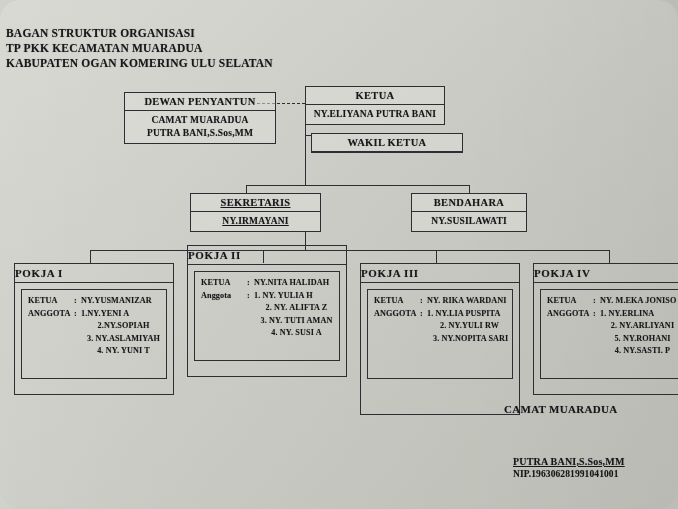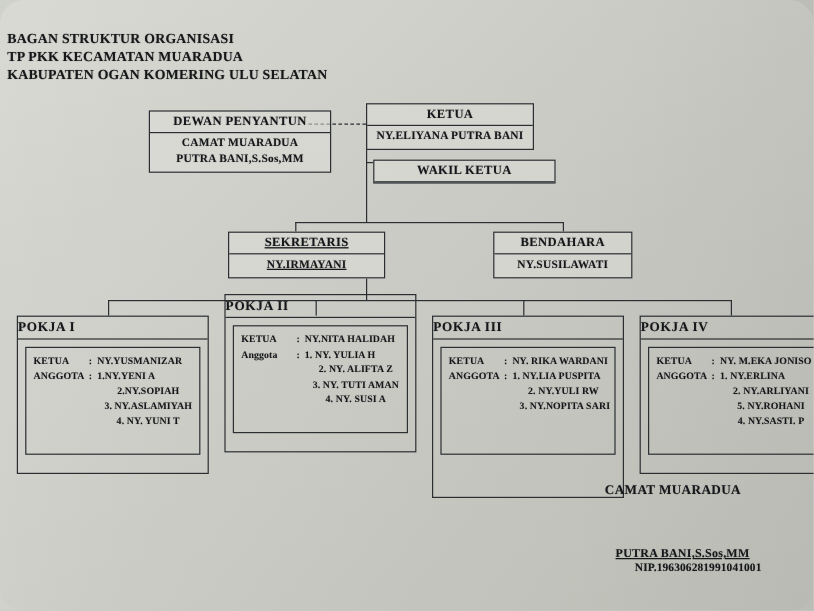--- a/index.html
+++ b/index.html
@@ -137,21 +137,21 @@
     top: 456px;
     font-size: 10px;
     font-weight: bold;
     color: #15171a;
     letter-spacing: 0.2px;
     text-decoration: underline;
     text-shadow: 0 0 1px rgba(0,0,0,0.3);
   }
   .footer-nip {
     position: absolute;
-    left: 529px;
+    left: 513px;
     top: 469px;
     font-size: 9.5px;
     font-weight: bold;
     color: #15171a;
     letter-spacing: 0.1px;
     text-shadow: 0 0 1px rgba(0,0,0,0.3);
   }
 </style>
 </head>
 <body>

